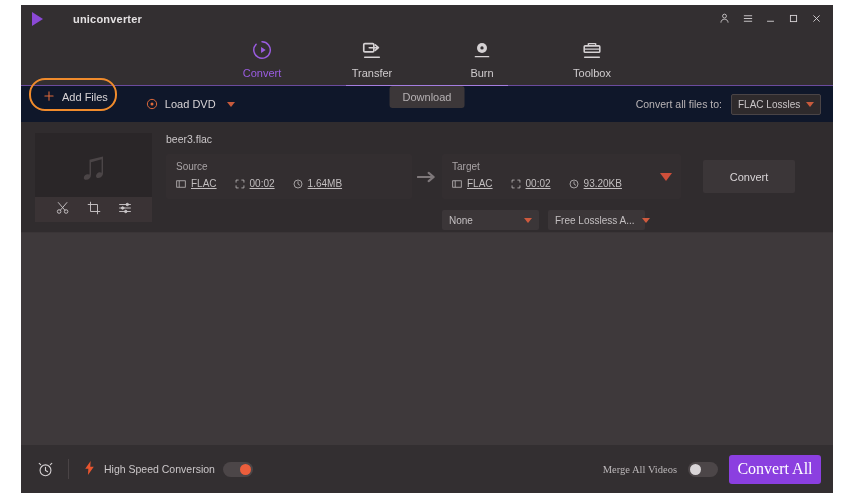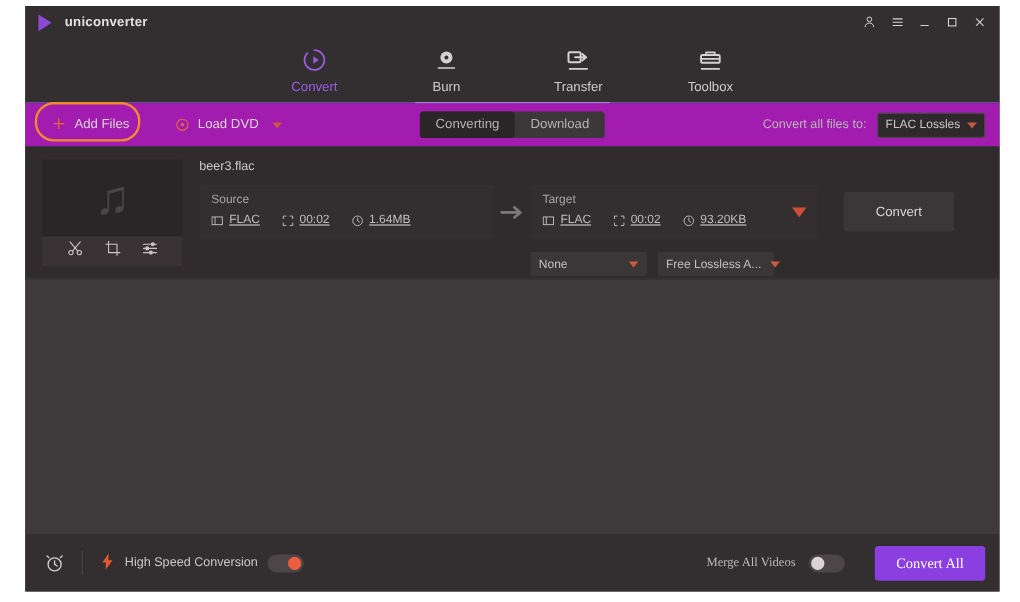--- a/index.html
+++ b/index.html
@@ -17,20 +17,21 @@
     display: flex; flex-direction: column;
     overflow: hidden;
   }
 
   
   .titlebar {
     height: 27px; flex: none;
     background: #332f31;
     display: flex; align-items: center;
     padding: 0 6px 0 8px;
+    gap: 19px;
   }
   .logo-mark {
     width: 16px; height: 16px;
     display: flex; align-items: center; justify-content: center;
   }
   .logo-mark .tri {
     width: 0; height: 0;
     border-left: 11px solid #8b49d6;
     border-top: 7px solid transparent;
     border-bottom: 7px solid transparent;
@@ -78,22 +79,22 @@
     height: 22px; display: flex; align-items: flex-end; justify-content: center;
     color: #d5d1d3;
   }
   .nav-label { font-size: 11px; color: #cfcbcd; }
   .nav-item.active .nav-label { color: #9a5ce0; }
   .nav-item.active .nav-ico { color: #9a5ce0; }
 
   
   .toolbar {
     height: 36px; flex: none;
-    background: #a21caf;
-    display: flex; align-items: center;
+    background: #0f172a;
+    display: flex; 
     padding: 0 12px 0 16px;
     position: relative;
   }
   .tb-btn {
     display: flex; align-items: center; gap: 7px;
     font-size: 11px; color: #d8d4d6;
     padding: 4px 6px;
   }
   .plus-ico { color: #e06a3a; font-size: 14px; line-height: 1; }
   .dvd-ico { color: #e06a3a; display: flex; }
@@ -247,22 +248,22 @@
   .toggle.off .knob { left: 2px; background: #d9d5d7; }
   .foot-right {
     margin-left: auto;
     display: flex; align-items: center; gap: 11px; font-family: Liberation Serif, serif;
   }
   .merge-label { font-size: 10.5px; color: #bbb7b9; }
   .convert-all {
     width: 92px; height: 29px;
     background: #8b3fe0; border-radius: 3px;
     display: flex; align-items: center; justify-content: center;
-    font-size: 12px; color: #ffffff;
-    margin-left: 14px;
+    font-size: 16px; color: #ffffff;
+    margin-left: 0;
   }
   .clock-ico { color: #d5d1d3; display: flex; }
 </style>
 </head>
 <body>
 
 <div id="app">
 
   <div class="titlebar">
     <span class="logo-mark">
@@ -307,38 +308,38 @@
             <path d="M12 3a9 9 0 1 1-6.4 2.7" fill="none" stroke="currentColor" stroke-width="1.6" stroke-linecap="round"></path>
             <path d="M11 8.6l5 3.4-5 3.4z" fill="currentColor"></path>
           </svg>
       </span>
       <span class="nav-label">Convert</span>
     </div>
 
 
     <div class="nav-item">
       <span class="nav-ico">
+        <svg width="22" height="22" viewBox="0 0 24 24">
+            <rect x="3" y="5" width="11" height="9" rx="1.2" fill="none" stroke="currentColor" stroke-width="1.8"></rect>
+            <path d="M9 9.5h10m-3.5-3l3.5 3-3.5 3" fill="none" stroke="currentColor" stroke-width="1.8" stroke-linecap="round" stroke-linejoin="round"></path>
+            <path d="M4 20h16" stroke="currentColor" stroke-width="1.6" stroke-linecap="round"></path>
+          </svg>
+      </span>
+      <span class="nav-label">Transfer</span>
+    </div>
+
+    <div class="nav-item">
+      <span class="nav-ico">
         <svg width="20" height="22" viewBox="0 0 24 24">
             <circle cx="12" cy="9.5" r="6" fill="currentColor"></circle>
             <circle cx="12" cy="9.5" r="2" fill="#332f31"></circle>
             <path d="M4 20h16" stroke="currentColor" stroke-width="1.6" stroke-linecap="round"></path>
           </svg>
       </span>
       <span class="nav-label">Burn</span>
-    </div>
-
-    <div class="nav-item">
-      <span class="nav-ico">
-        <svg width="22" height="22" viewBox="0 0 24 24">
-            <rect x="3" y="5" width="11" height="9" rx="1.2" fill="none" stroke="currentColor" stroke-width="1.8"></rect>
-            <path d="M9 9.5h10m-3.5-3l3.5 3-3.5 3" fill="none" stroke="currentColor" stroke-width="1.8" stroke-linecap="round" stroke-linejoin="round"></path>
-            <path d="M4 20h16" stroke="currentColor" stroke-width="1.6" stroke-linecap="round"></path>
-          </svg>
-      </span>
-      <span class="nav-label">Transfer</span>
     </div>
 
     <div class="nav-item">
       <span class="nav-ico">
         <svg width="22" height="22" viewBox="0 0 24 24">
             <path d="M9 5h6M8 5v2M16 5v2" stroke="currentColor" stroke-width="1.5" stroke-linecap="round"></path>
             <rect x="3.5" y="7.5" width="17" height="7" rx="1" fill="none" stroke="currentColor" stroke-width="1.7"></rect>
             <path d="M3.5 11h17M10 11h4" stroke="currentColor" stroke-width="1.5"></path>
             <path d="M4 20h16" stroke="currentColor" stroke-width="1.6" stroke-linecap="round"></path>
           </svg>
@@ -366,21 +367,20 @@
         <svg width="12" height="12" viewBox="0 0 16 16">
             <circle cx="8" cy="8" r="6.2" fill="none" stroke="currentColor" stroke-width="1.3"></circle>
             <circle cx="8" cy="8" r="2" fill="currentColor"></circle>
           </svg>
       </span>
       <span>Load DVD</span>
       <span class="caret" style="margin-left:4px"></span>
     </div>
 
     <div class="seg">
-      <div class="seg-btn active">Converting</div>
       <div class="seg-btn">Download</div>
     </div>
 
     <div class="tb-right">
       <span class="tb-right-label">Convert all files to:</span>
       <div class="fmt-select">
         <span class="txt">FLAC Lossless ...</span>
         <span class="caret"></span>
       </div>
     </div>

